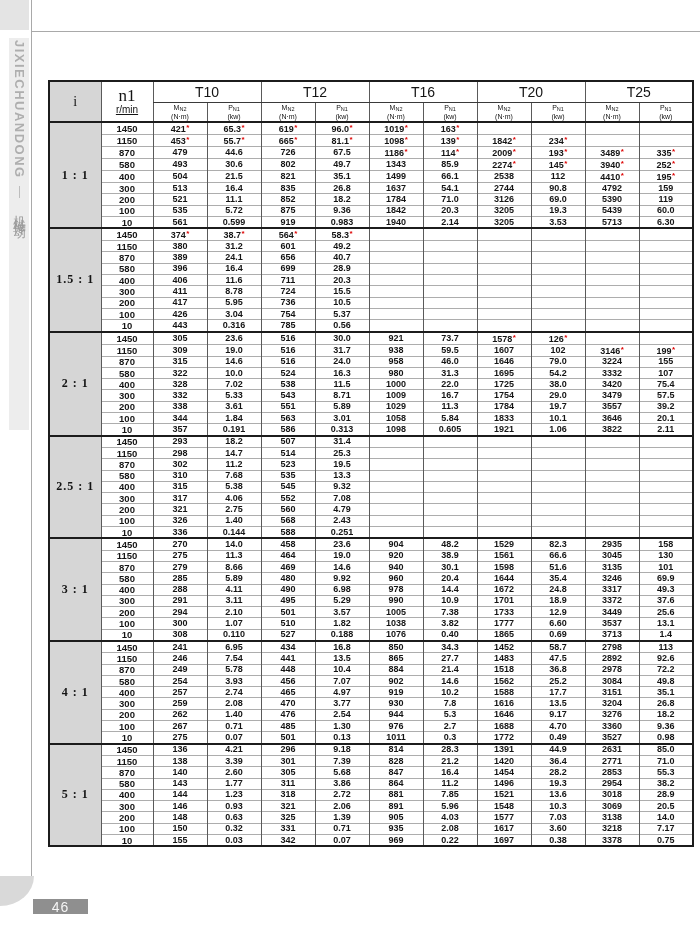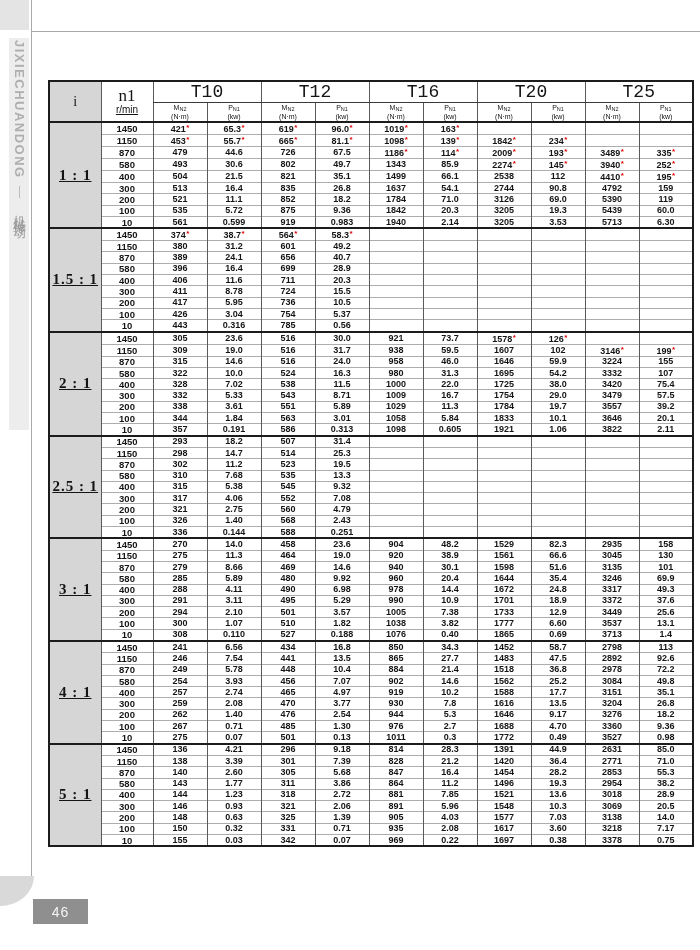--- a/index.html
+++ b/index.html
@@ -21,50 +21,49 @@
   .sidebar-divider{width:1px;height:12px;background:#bdbdbd;margin:7px 0;}
   .sidebar-cn{
     writing-mode:vertical-rl;color:#9b9b9b;font-size:12.5px;letter-spacing:4px;
     font-family:"Liberation Sans",sans-serif;
   }
   .footer-curve{
     position:absolute;left:0;top:876px;width:34px;height:30px;background:#d9d9d9;
     border-bottom-right-radius:100% 100%;
   }
   .page-number-badge{
-    position:absolute;left:33px;top:899px;width:55px;height:25px;background:#8f8f8f;
-    color:#f5f5f5;font-size:14px;display:flex;align-items:center;justify-content:center;
+    position:absolute;left:33px;top:899px;width:55px;height:15px;background:#8f8f8f;
+    color:#f5f5f5;font-size:14px;display:flex;align-items:flex-start;justify-content:center;
     letter-spacing:1px;
   }
   table.data-table{
     position:absolute;left:48px;top:80px;border-collapse:collapse;table-layout:fixed;
     border:2px solid #1c1c1c;
   }
   .data-table th,.data-table td{
     padding:0;text-align:center;vertical-align:middle;color:#141414;
     border-left:1px solid #5a5a5a;
   }
   .data-table thead th{border-bottom:1px solid #3a3a3a;}
   .th-group{
-    font-family:Liberation Mono, monospace;font-size:18px;font-weight:normal;height:20px;
+    font-family:Liberation Sans, sans-serif;font-size:14px;font-weight:normal;height:20px;
   }
   .th-sub{font-size:7px;line-height:7px;font-weight:normal;height:18px;}
   .th-sub .unit{display:block;font-size:7px;}
   .th-sub sub{font-size:5.5px;vertical-align:-1px;}
   .th-i{
     font-family:"Liberation Serif",serif;font-size:14px;font-weight:normal;
   }
   .th-n1{font-weight:normal;}
   .th-n1 .n1{font-family:"Liberation Serif",serif;font-size:17px;display:block;line-height:16px;}
   .th-n1 .rmin{font-size:10px;display:block;line-height:11px;text-decoration:underline;}
   .shaded{background:var(--shade,#d6d6d6);}
   td.ratio-cell{
-    font-family:"Liberation Serif",serif;font-size:15px;letter-spacing:1px;
+    font-family:"Liberation Serif",serif;font-size:12px;letter-spacing:1px;
     border-top:2px solid #1c1c1c;
-    text-decoration:underline;
   }
   tbody td{
     height:10.3px;line-height:9px;font-size:9px;font-weight:bold;
     border-top:1px solid #adadad;
   }
   tbody td.speed-cell{font-size:9.5px;}
   tbody tr.sec-start td{border-top:2px solid #1c1c1c;}
   .star{color:var(--star,#dd0000);font-size:8px;vertical-align:2px;margin-left:0.5px;font-weight:bold;}
 </style>
 </head>
@@ -392,21 +391,21 @@
       </tr>
       <tr>
         <td class="speed-cell">870</td>
         <td class="value-cell">315</td>
         <td class="value-cell">14.6</td>
         <td class="value-cell">516</td>
         <td class="value-cell">24.0</td>
         <td class="value-cell">958</td>
         <td class="value-cell">46.0</td>
         <td class="value-cell">1646</td>
-        <td class="value-cell">59.9</td>
+        <td class="value-cell">79.0</td>
         <td class="value-cell">3224</td>
         <td class="value-cell">155</td>
       </tr>
       <tr>
         <td class="speed-cell">580</td>
         <td class="value-cell">322</td>
         <td class="value-cell">10.0</td>
         <td class="value-cell">524</td>
         <td class="value-cell">16.3</td>
         <td class="value-cell">980</td>
@@ -714,21 +713,21 @@
         <td class="value-cell">0.40</td>
         <td class="value-cell">1865</td>
         <td class="value-cell">0.69</td>
         <td class="value-cell">3713</td>
         <td class="value-cell">1.4</td>
       </tr>
       <tr class="sec-start">
         <td class="ratio-cell shaded" rowspan="9">4 : 1</td>
         <td class="speed-cell">1450</td>
         <td class="value-cell">241</td>
-        <td class="value-cell">6.56</td>
+        <td class="value-cell">6.95</td>
         <td class="value-cell">434</td>
         <td class="value-cell">16.8</td>
         <td class="value-cell">850</td>
         <td class="value-cell">34.3</td>
         <td class="value-cell">1452</td>
         <td class="value-cell">58.7</td>
         <td class="value-cell">2798</td>
         <td class="value-cell">113</td>
       </tr>
       <tr>

